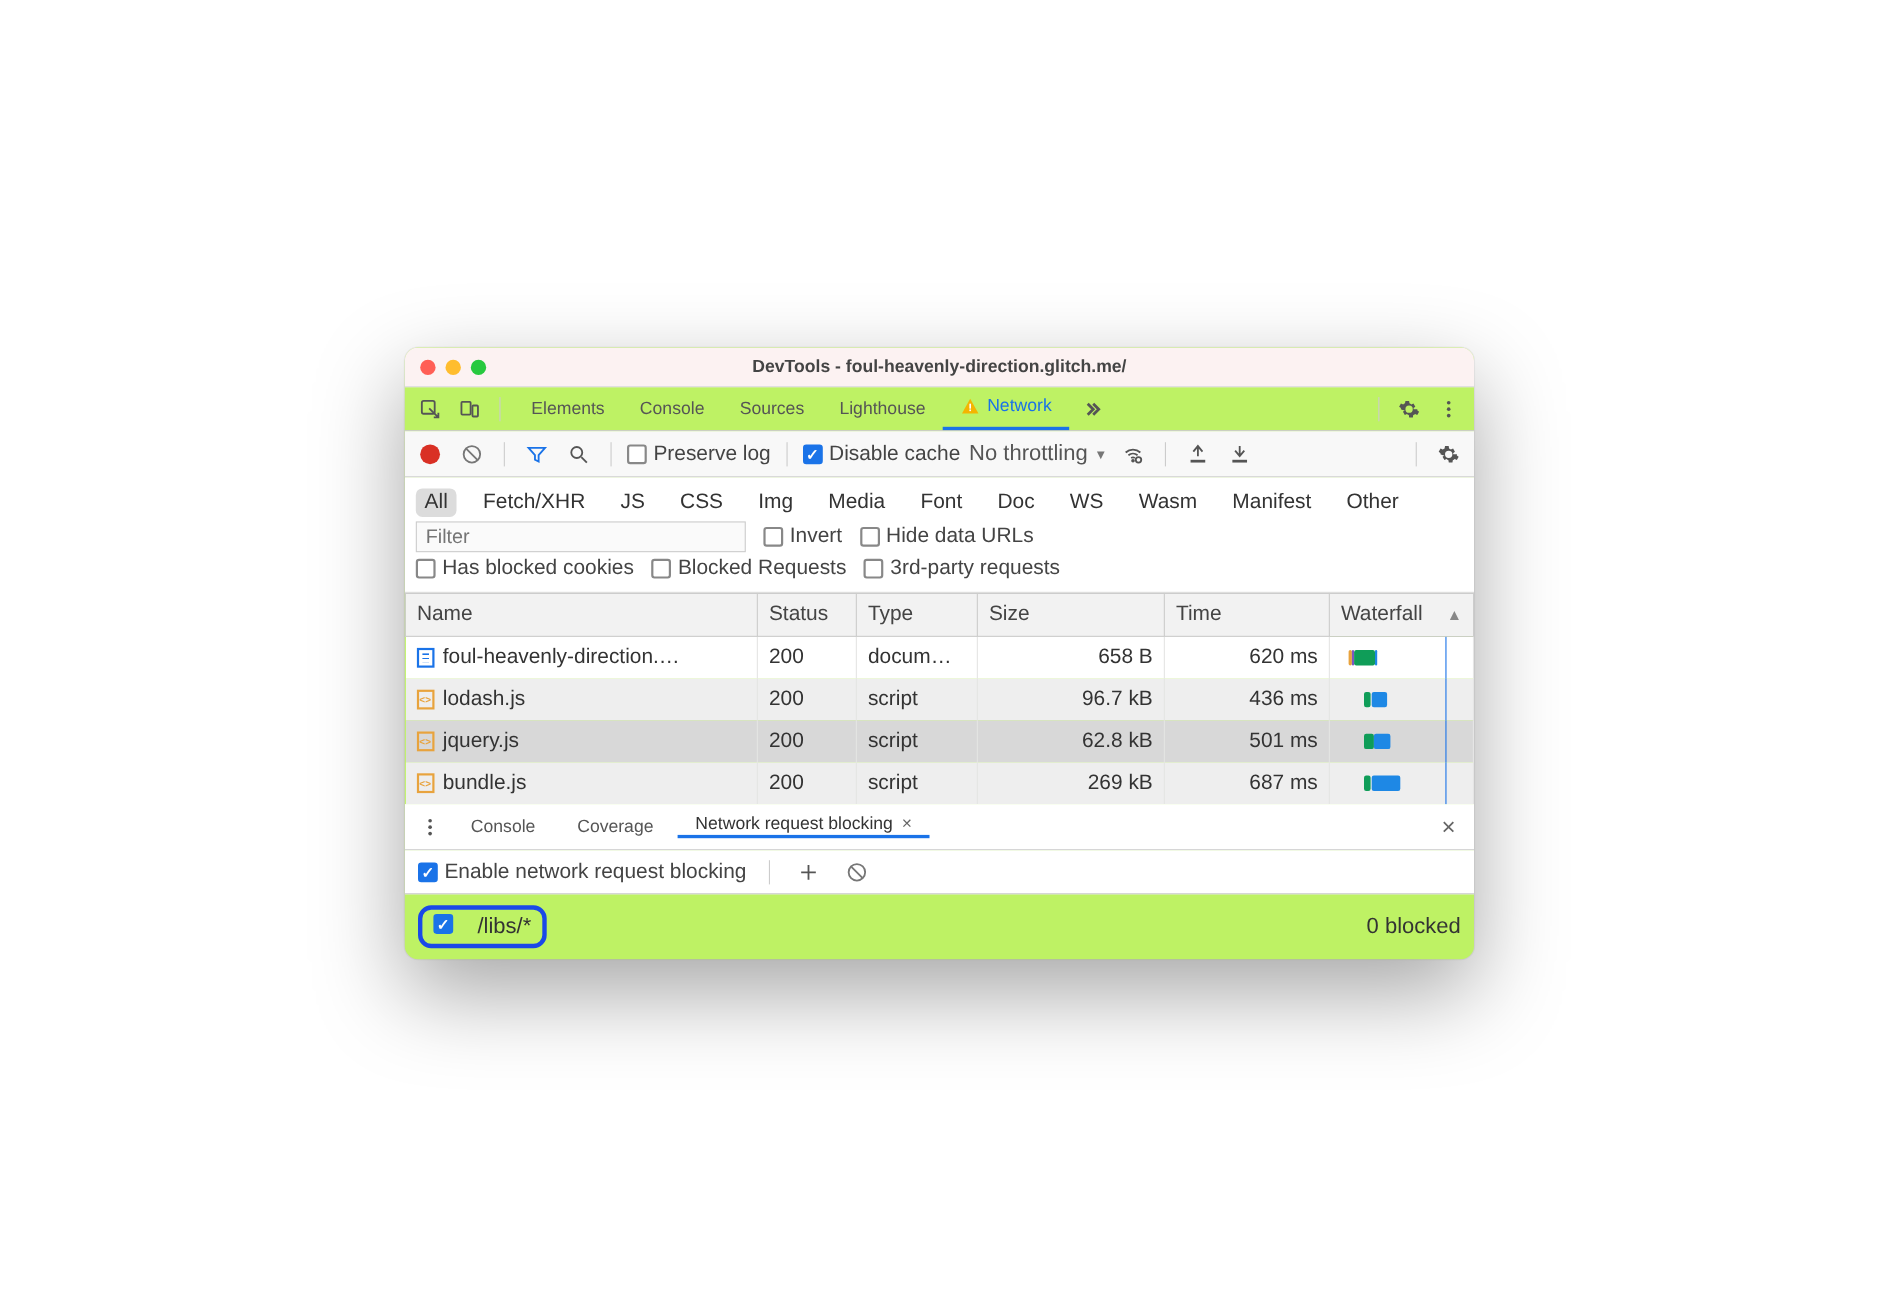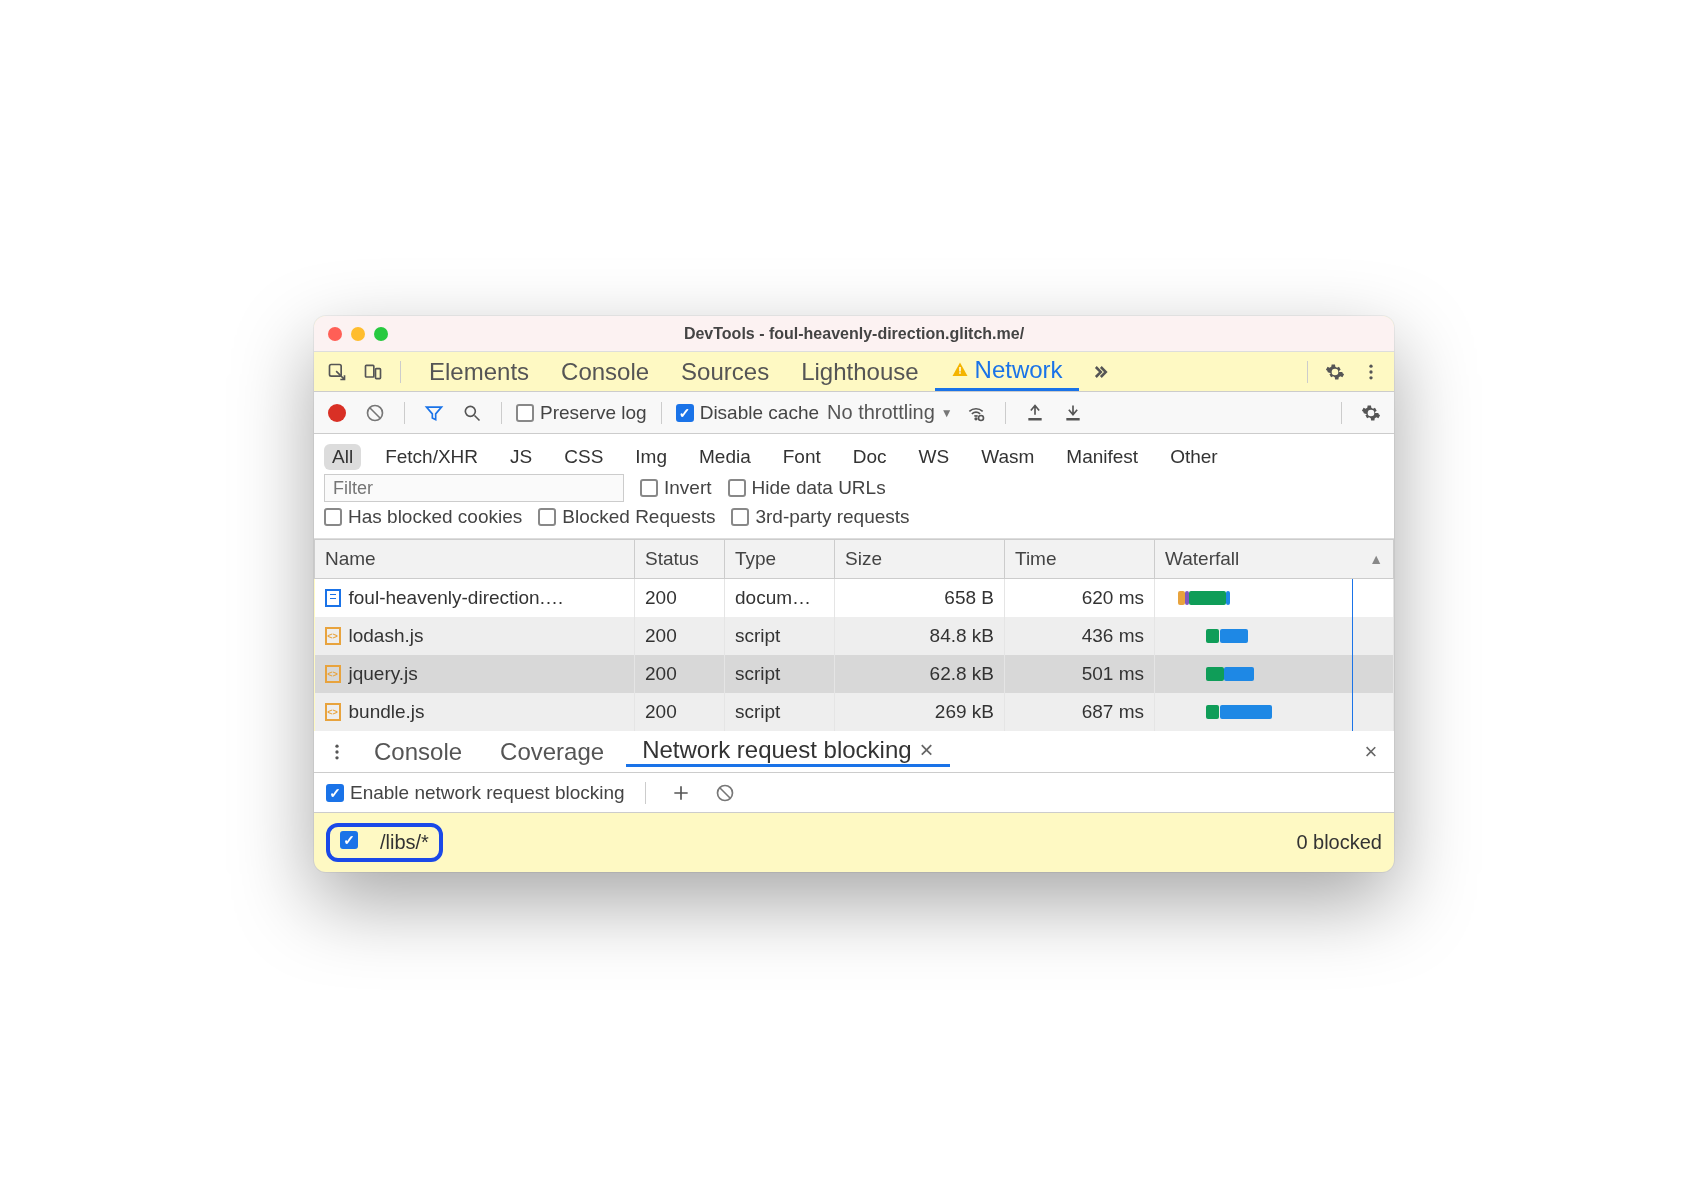--- a/index.html
+++ b/index.html
@@ -6,22 +6,22 @@
   body {
     font-family: -apple-system, "Helvetica Neue", Arial, sans-serif;
     background: #fff;
     width: 1708px;
     height: 1188px;
     display: flex;
     align-items: center;
     justify-content: center;
   }
   .window {
-    width: 1080px;
-    background: #fef9c3;
+    width: 972px;
+    background: #bef264;
     border-radius: 12px;
     box-shadow: 0 30px 80px rgba(0,0,0,0.35), 0 0 0 1px rgba(0,0,0,0.05);
     overflow: hidden;
     font-size: 20px;
     color: #333;
   }
   
   .titlebar {
     height: 36px;
     background: #fcf2f2;
@@ -41,21 +41,21 @@
   }
   
   .tabstrip {
     display: flex; align-items: center; height: 40px;
     border-bottom: 1px solid #ccc; padding: 0 8px; gap: 6px;
   }
   .icon-btn { display: flex; align-items: center; justify-content: center; width: 30px; height: 30px; color: #555; cursor: pointer; }
   .icon-btn svg { width: 20px; height: 20px; }
   .vsep { width: 1px; height: 22px; background: #ccc; margin: 0 6px; }
   .tabs { display: flex; align-items: stretch; height: 100%; gap: 0; }
-  .tab { display: flex; align-items: center; padding: 0 16px; color: #555; cursor: pointer; font-size: 24px; }
+  .tab { display: flex; align-items: center; padding: 0 16px; color: #555; cursor: pointer; font-size: 16px; }
   .tab.active { color: #1a73e8; border-bottom: 3px solid #1a73e8; font-weight: 500; }
   .tab .warn-icon { width: 18px; height: 18px; margin-right: 6px; }
   .spacer { flex: 1; }
   
   .nettoolbar {
     display: flex; align-items: center; height: 42px;
     border-bottom: 1px solid #ccc; padding: 0 8px; gap: 8px;
     background: #f8f8f8;
   }
   .rec-dot { width: 18px; height: 18px; border-radius: 50%; background: #d93025; }
@@ -335,21 +335,21 @@
         </tr>
         <tr>
           <td class="col-name">
             <div class="name-cell">
               <span class="fico script"></span>
               <span>lodash.js</span>
             </div>
           </td>
           <td class="col-status">200</td>
           <td class="col-type">script</td>
-          <td class="col-size num">84.8 kB</td>
+          <td class="col-size num">96.7 kB</td>
           <td class="col-time num">436 ms</td>
           <td>
             <div class="wf-cell">
               <div class="wf-bar" style="left:19%;width:6%;background:#0f9d58"></div>
               <div class="wf-bar" style="left:25%;width:13%;background:#1e88e5"></div>
               <div class="wf-line"></div>
             </div>
           </td>
         </tr>
         <tr class="selected">

